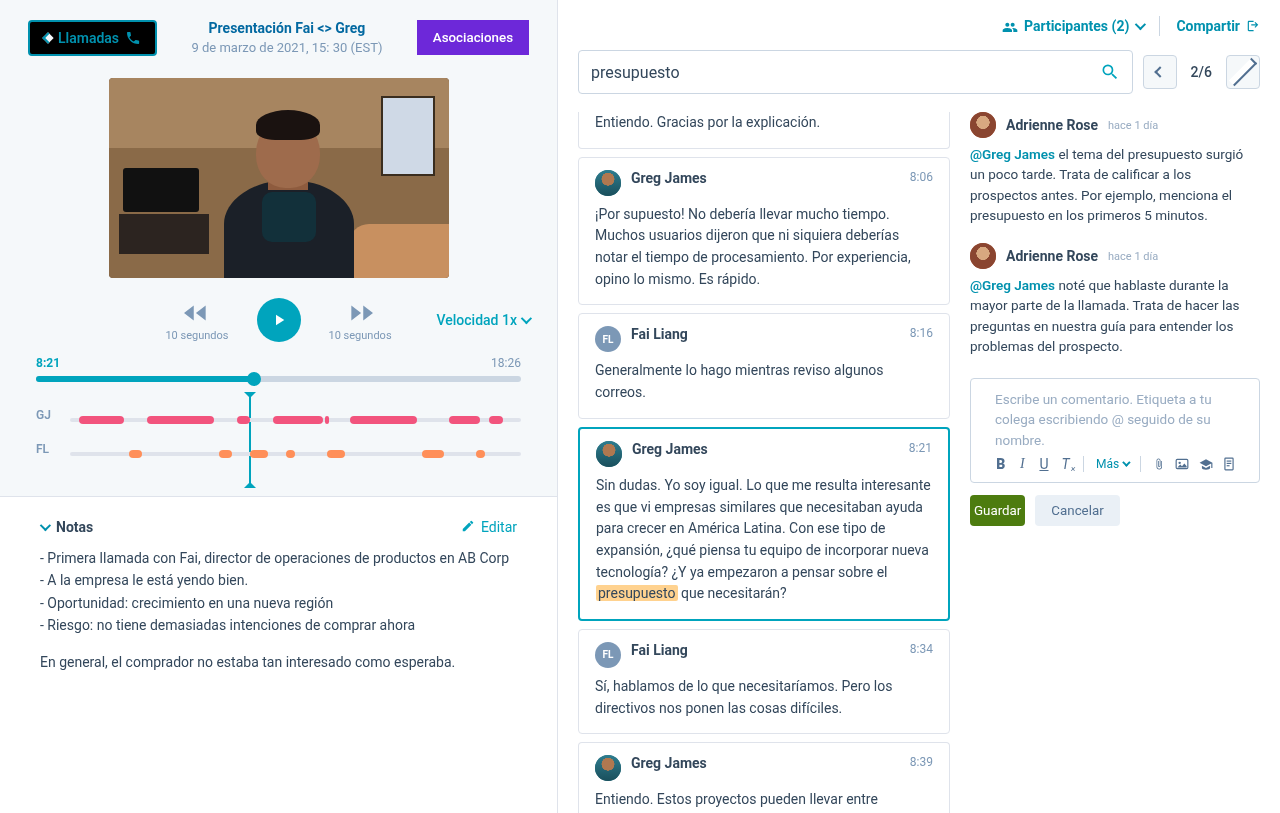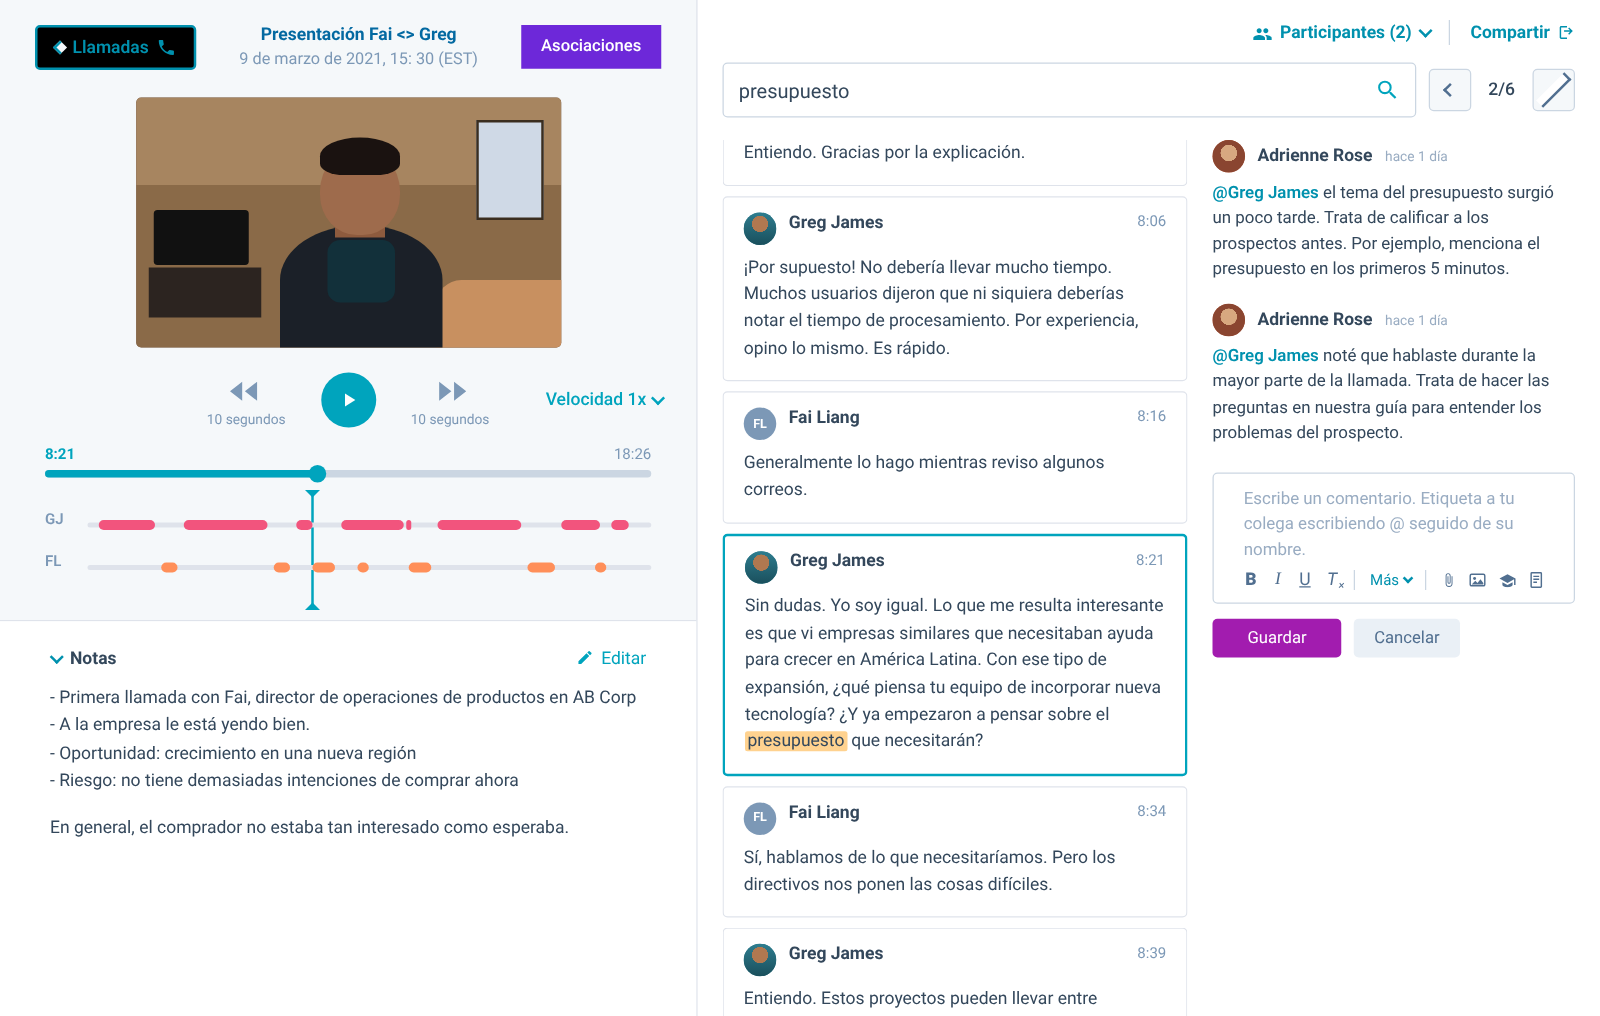--- a/index.html
+++ b/index.html
@@ -103,21 +103,21 @@
 .mention{color:#0091ae;font-weight:600}
 
 .composer{border:1px solid #cbd6e2;border-radius:4px;padding:10px 24px;margin-top:4px}
 .composer-ph{color:#99acc2;line-height:1.5;font-size:13.5px;min-height:58px}
 .fmt-row{display:flex;align-items:center;gap:10px;margin-top:6px;color:#516f90}
 .fmt-row .sep{width:1px;height:16px;background:#cbd6e2;margin:0 2px}
 .fmt-i{cursor:pointer;width:16px;text-align:center}
 .mas{color:#0091ae;font-size:12px;display:flex;align-items:center;gap:3px}
 
 .actions{display:flex;gap:10px;margin-top:12px}
-.btn-save{background:#a21caf;color:#fff;border:none;border-radius:4px;padding:8px 28px;cursor:pointer}
+.btn-save{background:#4d7c0f;color:#fff;border:none;border-radius:4px;padding:8px 4px;cursor:pointer}
 .btn-cancel{background:#eaf0f6;color:#516f90;border:none;border-radius:4px;padding:8px 16px;cursor:pointer}
 
 .chev{display:inline-block;width:8px;height:8px;border-right:2px solid currentColor;border-bottom:2px solid currentColor}
 .chev.down{transform:rotate(45deg) translateY(-2px)}
 .chev.left{transform:rotate(135deg)}
 .chev.right{transform:rotate(-45deg)}
 
 svg{display:block}
 </style>
 </head>

